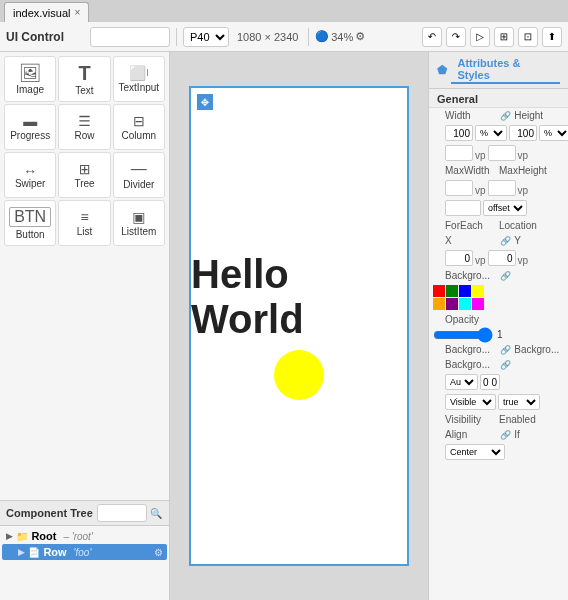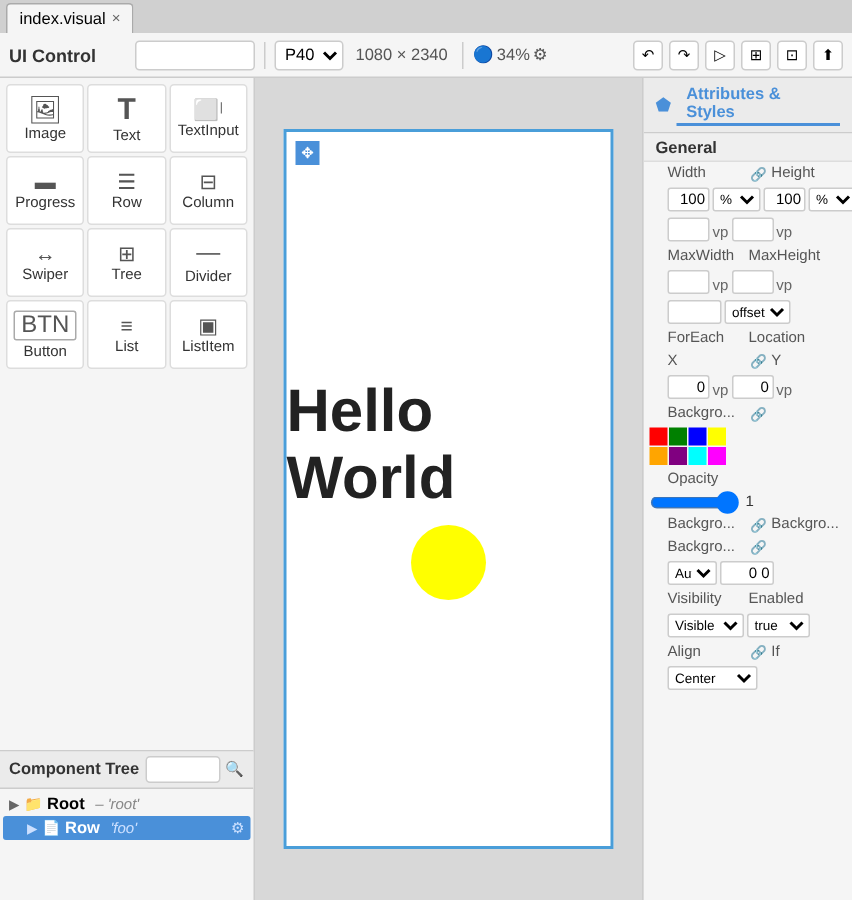--- a/index.html
+++ b/index.html
@@ -308,35 +308,35 @@
 
       <div class="attr-row">
         <span class="attr-label">Backgro...</span>
         <span class="attr-link-icon">🔗</span>
         <span class="attr-label"></span>
       </div>
       <div class="attr-row">
         <select class="attr-select" style="width:33px;">
           <option>Auto</option>
         </select>
-        <input class="attr-input" value="0 0" style="width: 36px;">
-      </div>
-
+        <input class="attr-input" value="0 0" style="width: 20px;">
+      </div>
+
+      <div class="attr-row">
+        <select class="attr-select">
+          <option>Visible</option><option>Hidden</option>
+        </select>
+        <select class="attr-select">
+          <option>true</option><option>false</option>
+        </select>
+      </div>
       <div class="attr-row">
         <span class="attr-label">Visibility</span>
         <span class="attr-label">Enabled</span>
       </div>
-      <div class="attr-row">
-        <select class="attr-select">
-          <option>Visible</option><option>Hidden</option>
-        </select>
-        <select class="attr-select">
-          <option>true</option><option>false</option>
-        </select>
-      </div>
 
       <div class="attr-row">
         <span class="attr-label">Align</span>
         <span class="attr-link-icon">🔗</span>
         <span class="attr-label">If</span>
         <span class="attr-link-icon">🔗</span>
       </div>
       <div class="attr-row">
         <select class="attr-select" style="width:60px;">
           <option>Center</option><option>Start</option><option>End</option>

